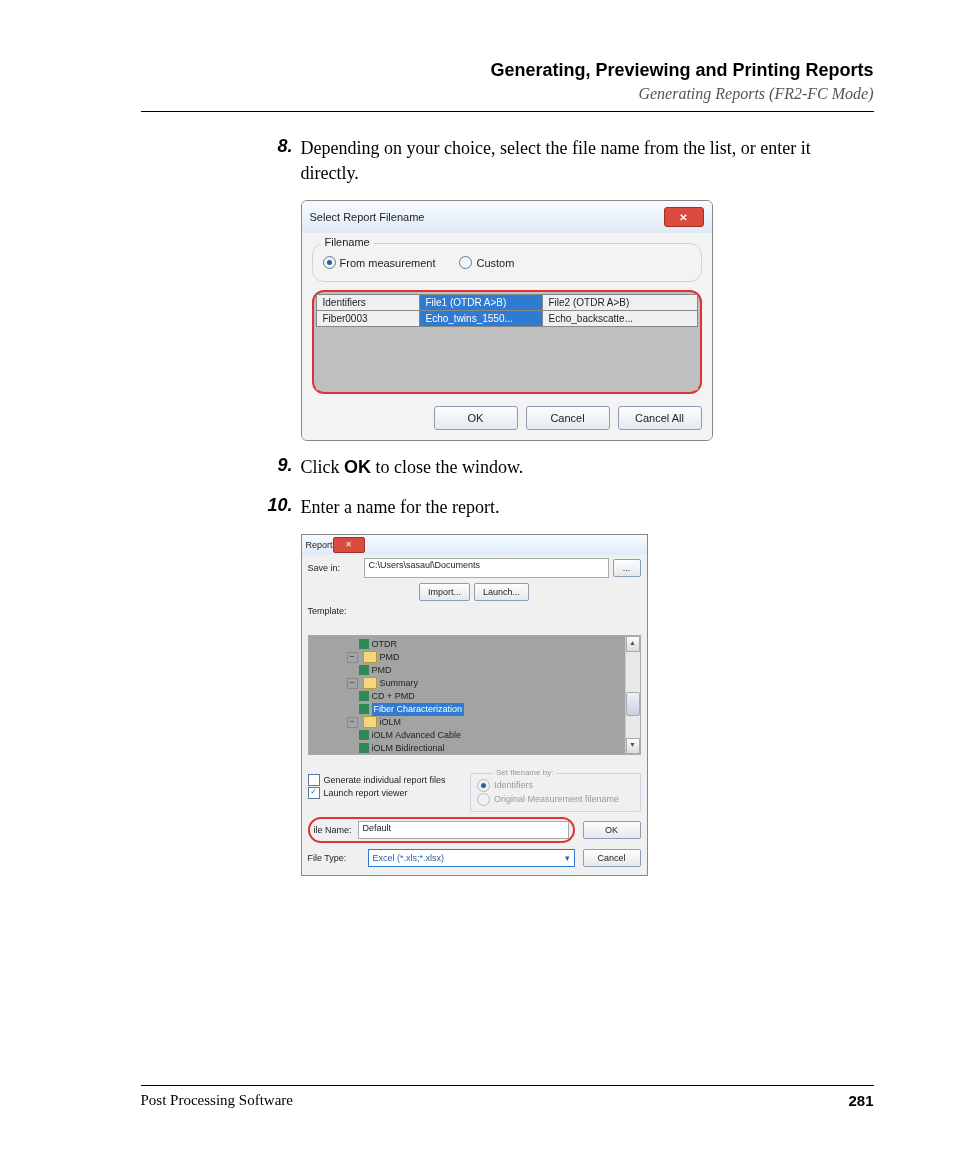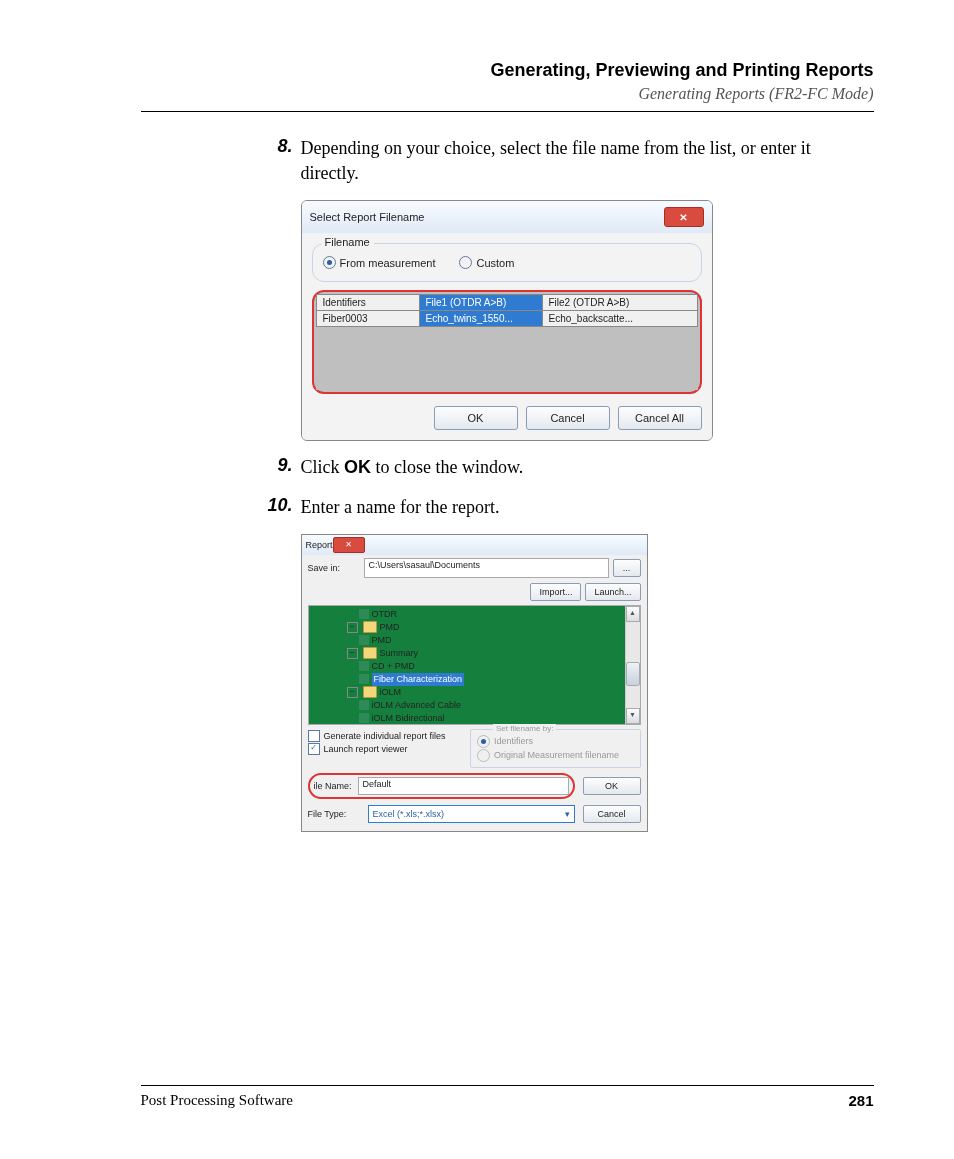--- a/index.html
+++ b/index.html
@@ -32,23 +32,23 @@
   .dlg1-btns{display:flex;justify-content:flex-end;gap:8px;padding-top:4px}
   .winbtn{min-width:66px;height:22px;border:1px solid #8a9db5;border-radius:3px;background:linear-gradient(#fdfdfd,#e4e9ef);font-size:11px;display:flex;align-items:center;justify-content:center;padding:0 8px}
   
   .dlg2{width:345px;border:1px solid #888;background:#f0f0f0;font-family:'Segoe UI',Tahoma,sans-serif;font-size:9px;color:#222}
   .dlg2-titlebar{display:flex;align-items:center;padding:2px 4px;background:linear-gradient(#f7fbff,#dfeaf7)}
   .dlg2-close{width:30px;height:14px;background:#d94b3e;border:1px solid #a62e22;border-radius:2px;color:#fff;font-size:8px;display:flex;align-items:center;justify-content:center}
   .dlg2-row{display:flex;align-items:center;padding:3px 6px;gap:4px}
   .dlg2-lab{width:52px;flex:0 0 52px}
   .dlg2-path{flex:1;height:16px;border:1px solid #aaa;background:#fff;padding:1px 4px;font-size:9px;overflow:hidden}
   .dlg2-browse{width:26px;height:16px;border:1px solid #8a9db5;border-radius:2px;background:linear-gradient(#fdfdfd,#e4e9ef);font-size:9px;display:flex;align-items:center;justify-content:center}
-  .dlg2-btns-right{display:flex;justify-content:flex-end;gap:4px;padding:2px 6px}
+  .dlg2-btns-right{display:flex;justify-content:center;gap:4px;padding:2px 6px}
   .smbtn{height:16px;border:1px solid #8a9db5;border-radius:2px;background:linear-gradient(#fdfdfd,#e4e9ef);font-size:9px;display:flex;align-items:center;justify-content:center;padding:0 8px}
-  .tree-wrap{margin:2px 6px;border:1px solid #aaa;background:#15803d;height:118px;overflow:hidden;position:relative}
+  .tree-wrap{margin:16px 6px;border:1px solid #aaa;background:#a3a3a3;height:118px;overflow:hidden;position:relative}
   .tree{font-size:9px;line-height:13px;padding:2px 4px}
   .tree-item{display:flex;align-items:center;gap:3px;white-space:nowrap}
   .tree-item.sel span.lab{background:#2e7bd1;color:#fff;padding:0 2px}
   .ind1{padding-left:34px}.ind2{padding-left:46px}
   .exp{width:9px;height:9px;border:1px solid #888;font-size:8px;line-height:7px;text-align:center;margin-right:2px}
   .fold{width:12px;height:10px;background:#f5d67b;border:1px solid #b89a3a;border-radius:1px}
   .xls{width:10px;height:10px;background:#2e8b57;display:inline-block}
   .scrollbar{position:absolute;right:0;top:0;width:14px;height:100%;background:#e8e8e8;border-left:1px solid #ccc}
   .sb-btn{height:14px;background:linear-gradient(#fdfdfd,#d8dde3);border:1px solid #aaa;font-size:7px;text-align:center;line-height:12px;color:#555}
   .sb-thumb{height:22px;background:linear-gradient(#eef2f7,#c7d1de);border:1px solid #aaa;margin-top:40px;border-radius:2px}
@@ -148,20 +148,23 @@
       </div>
       <div class="dlg2-row">
         <span class="dlg2-lab">Save in:</span>
         <div class="dlg2-path">C:\Users\sasaul\Documents</div>
         <div class="dlg2-browse">...</div>
       </div>
       <div class="dlg2-btns-right">
         <div class="smbtn">Import...</div>
         <div class="smbtn">Launch...</div>
       </div>
+      <div class="dlg2-row">
+        <span class="dlg2-lab">Template:</span>
+      </div>
       <div class="tree-wrap">
         <div class="tree">
           <div class="tree-item ind2">
               <span class="xls"></span>
               <span class="lab">OTDR</span>
             </div>
           <div class="tree-item ind1">
               <span class="exp">−</span>
               <span class="fold"></span>
               <span class="lab">PMD</span>

